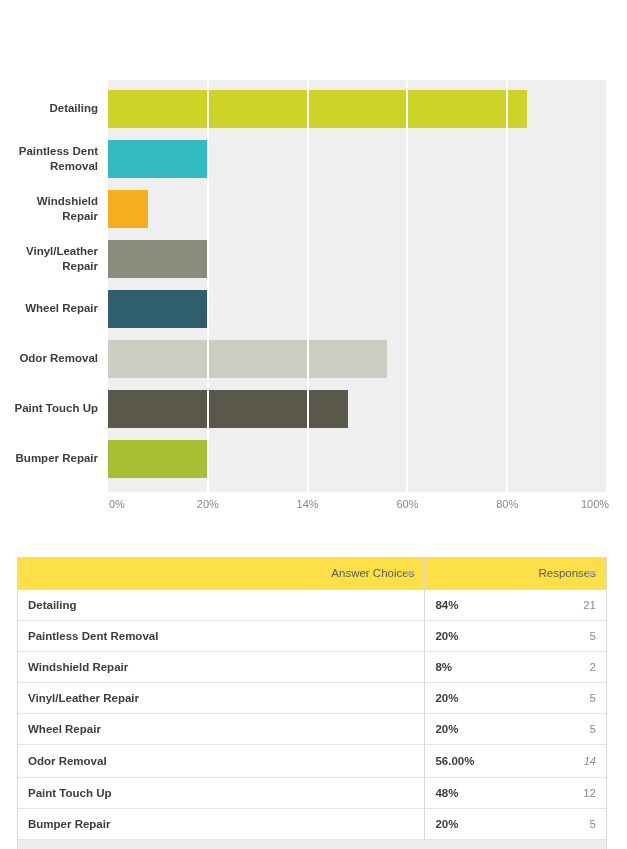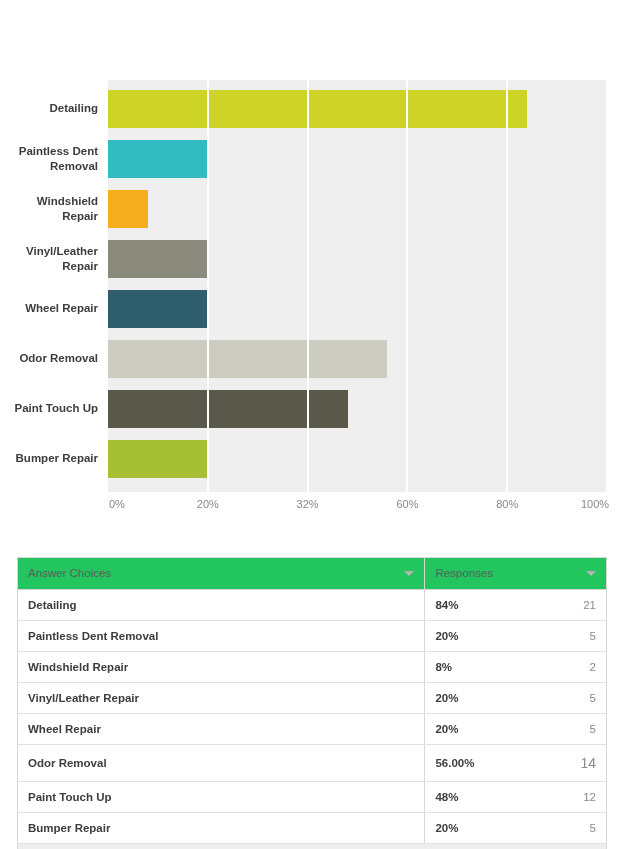--- a/index.html
+++ b/index.html
@@ -91,25 +91,25 @@
     width: 590px;
     border: 1px solid #d8d8d8;
     border-bottom: none;
   }
   table.ans {
     width: 100%;
     border-collapse: collapse;
     table-layout: fixed;
   }
   table.ans th {
-    background: #22c55e;
+    background: #fde047;
     font-size: 11.5px;
     font-weight: normal;
     color: #5a5a5a;
-    text-align: left;
+    text-align: right;
     padding: 9px 10px;
     height: 31px;
     border-bottom: 1px solid #d8d8d8;
     position: relative;
   }
   table.ans th.c1 { width: 382px; border-right: 1px solid #d8d8d8; }
   table.ans th.c2 { width: 170px; }
   .sort-caret {
     position: absolute;
     right: 10px; top: 50%;
@@ -184,21 +184,21 @@
         <div class="ylabel-box" style="top: 114px;">Windshield Repair</div>
         <div class="ylabel-box" style="top: 164px;">Vinyl/Leather Repair</div>
         <div class="ylabel-box" style="top: 221px;">Wheel Repair</div>
         <div class="ylabel-box" style="top: 271px;">Odor Removal</div>
         <div class="ylabel-box" style="top: 321px;">Paint Touch Up</div>
         <div class="ylabel-box" style="top: 371px;">Bumper Repair</div>
       </div>
     <div id="xticks">
         <div class="xtick" style="left: 109px;">0%</div>
         <div class="xtick" style="left: 196.8px;">20%</div>
-        <div class="xtick" style="left: 296.6px;">32%</div>
+        <div class="xtick" style="left: 296.6px;">14%</div>
         <div class="xtick" style="left: 396.4px;">60%</div>
         <div class="xtick" style="left: 496.2px;">80%</div>
         <div class="xtick" style="left: 581px;">100%</div>
       </div>
   </div>
 
   <div class="table-wrap">
     <table class="ans">
       <thead>
         <tr>
@@ -262,21 +262,21 @@
                 <span style="font-size:11.5px;color:#8a8a8a;">5</span>
               </div>
             </td>
           </tr>
           <tr>
             <td class="choice">Odor Removal</td>
             <td style="padding: 0px; border-bottom: 1px solid rgb(226, 226, 226);">
               <div style="display:flex;align-items:center;padding:10px 10px;">
                 <span style="font-weight:bold;font-size:11.5px;color:#3d3d3d;">56.00%</span>
                 <span style="flex:1"></span>
-                <span style="font-size:14px;color:#8a8a8a;">14</span>
+                <span style="font-size:11px;color:#8a8a8a;font-style:italic;">14</span>
               </div>
             </td>
           </tr>
           <tr>
             <td class="choice">Paint Touch Up</td>
             <td style="padding: 0px; border-bottom: 1px solid rgb(226, 226, 226);">
               <div style="display:flex;align-items:center;padding:9px 10px;">
                 <span style="font-weight:bold;font-size:11.5px;color:#3d3d3d;">48%</span>
                 <span style="flex:1"></span>
                 <span style="font-size:11.5px;color:#8a8a8a;">12</span>

